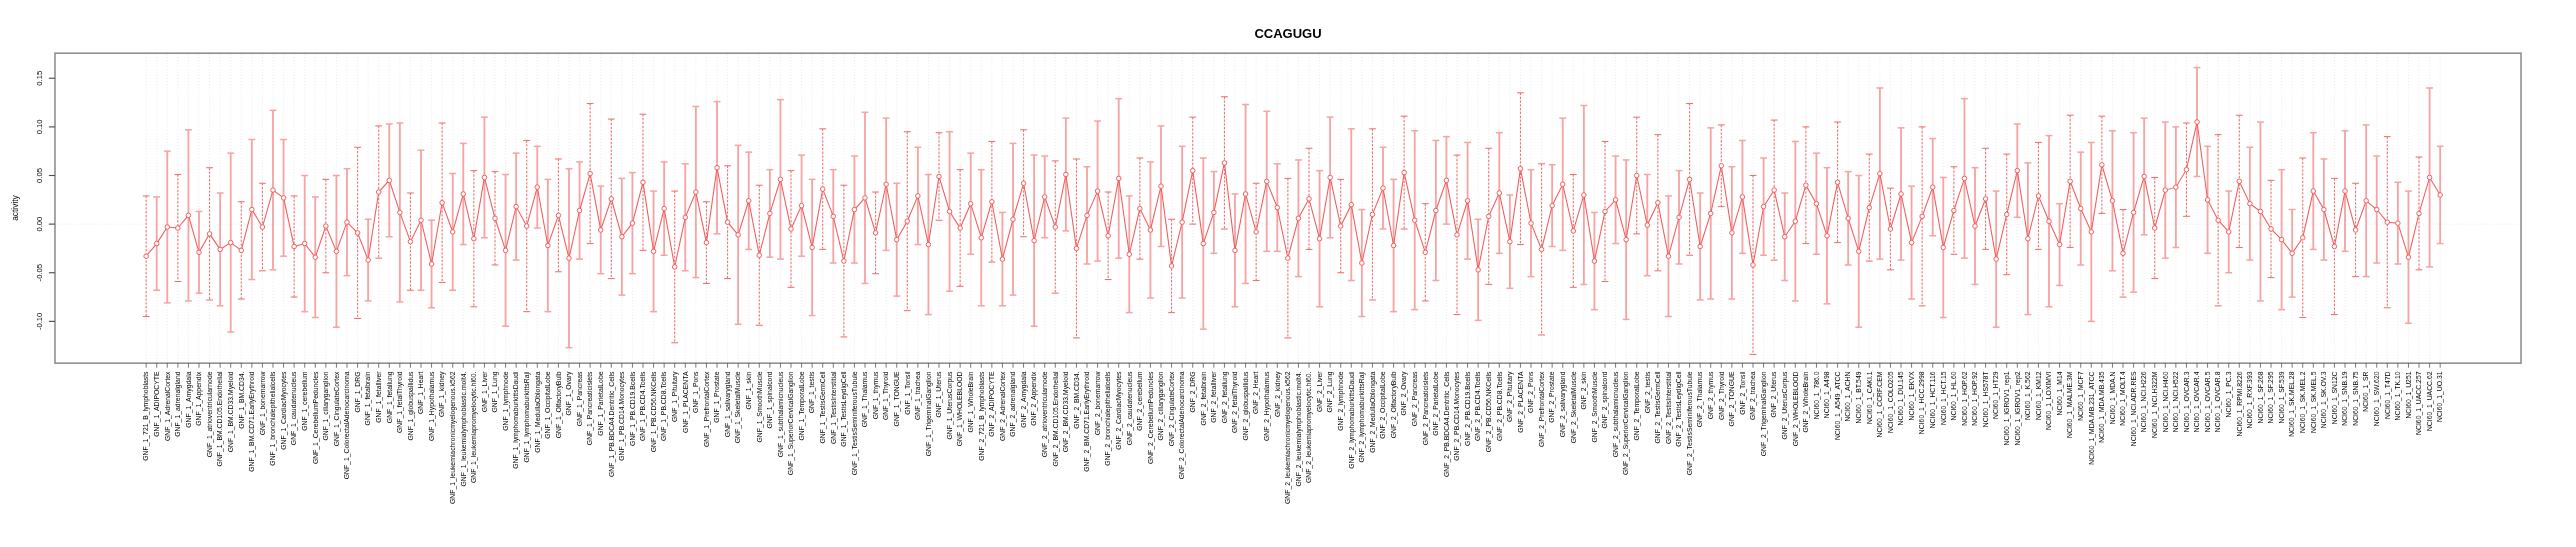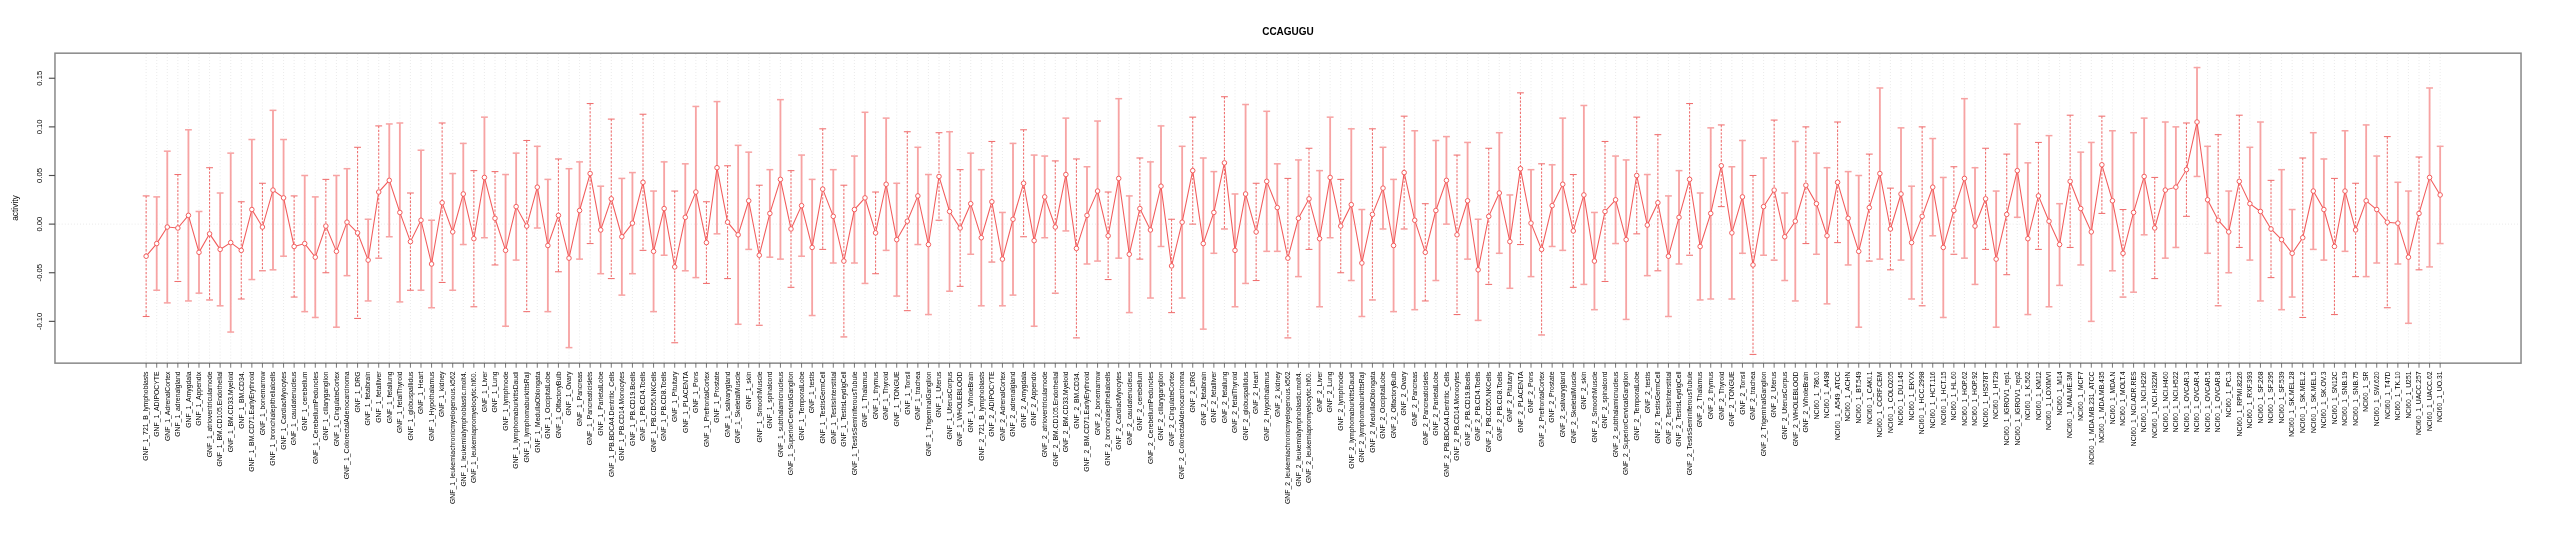--- a/index.html
+++ b/index.html
@@ -1,19 +1,19 @@
 <!DOCTYPE html>
 <html style="font-size:12px"><head>
 <meta charset="utf-8">
 <style>
   html,body{margin:0;padding:0;background:#ffffff;}
   body{width:2576px;height:547px;position:relative;overflow:hidden;
        font-family:"Liberation Sans",sans-serif;}
   .title{position:absolute;top:26px;left:0;width:2576px;text-align:center;
-         font-size:10px;font-weight:bold;color:#000;}
+         font-size:13px;font-weight:bold;color:#000;}
   .ylab{position:absolute;left:15px;top:208px;transform:translate(-50%,-50%) rotate(-90deg);
         font-size:8.4px;color:#000;white-space:nowrap;}
   svg{position:absolute;left:0;top:0;}
   text{font-family:"Liberation Sans",sans-serif;}
 </style>
 </head>
 <body>
 
 <div class="title">CCAGUGU</div>
 <div class="ylab">activity</div>

